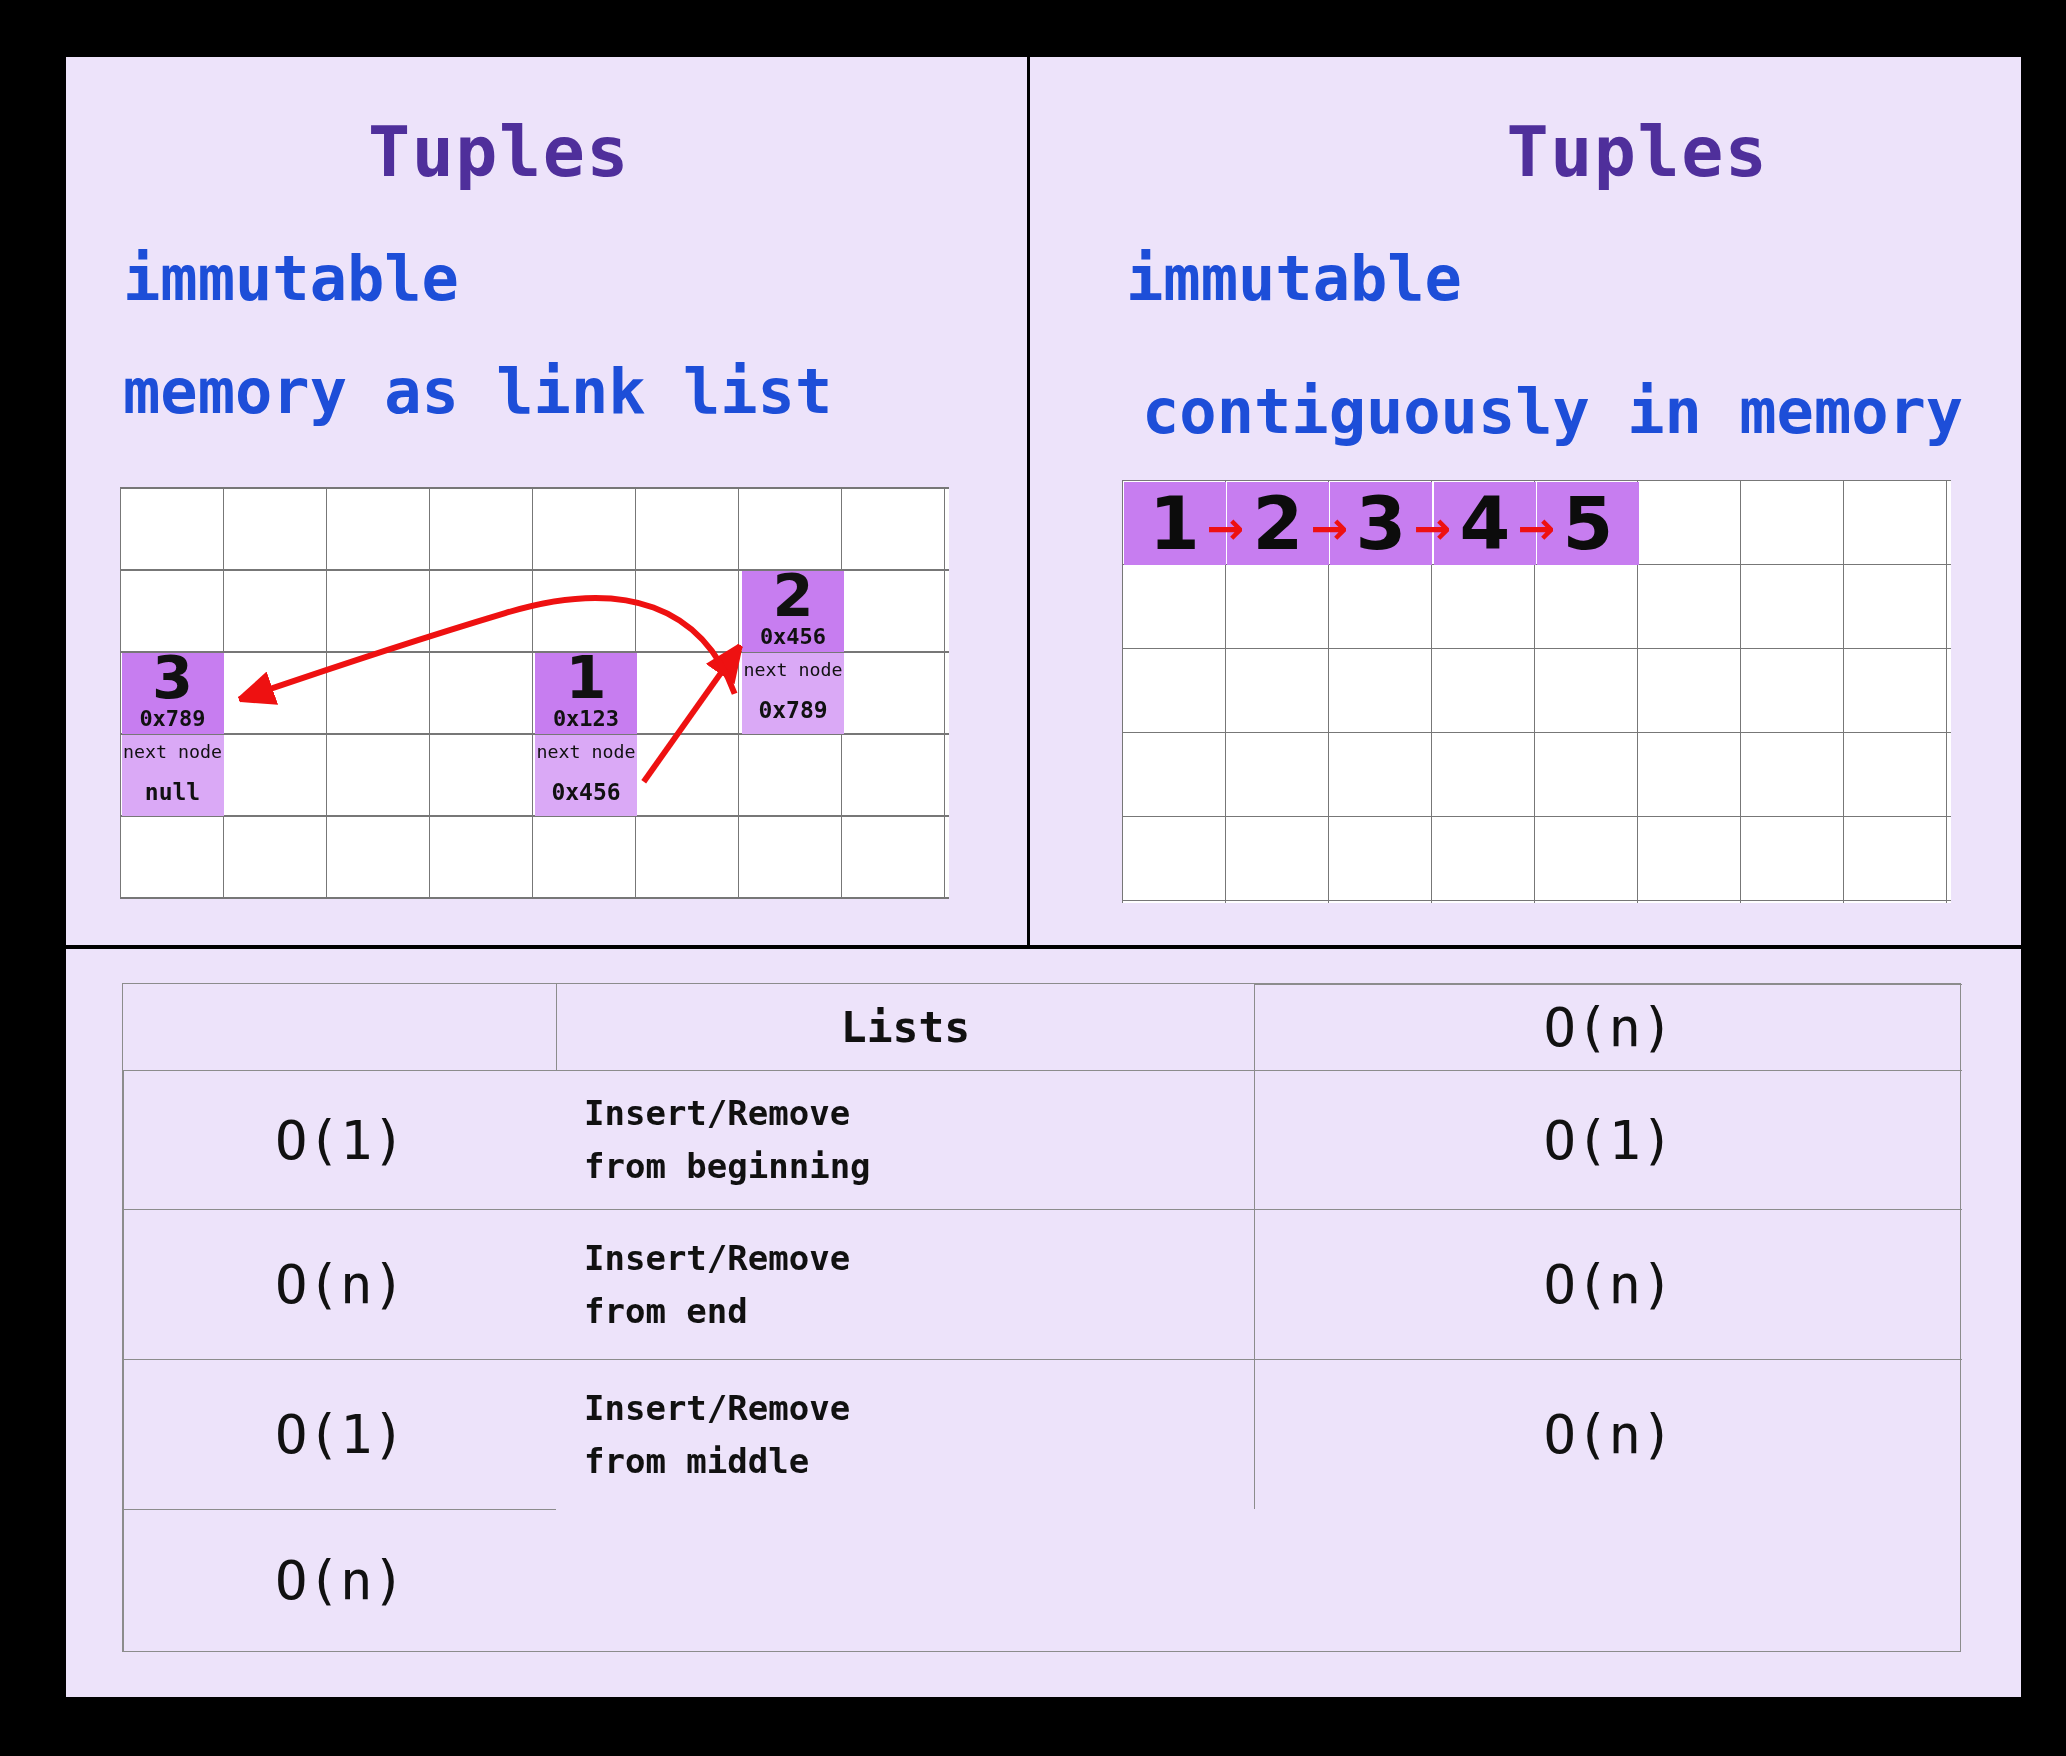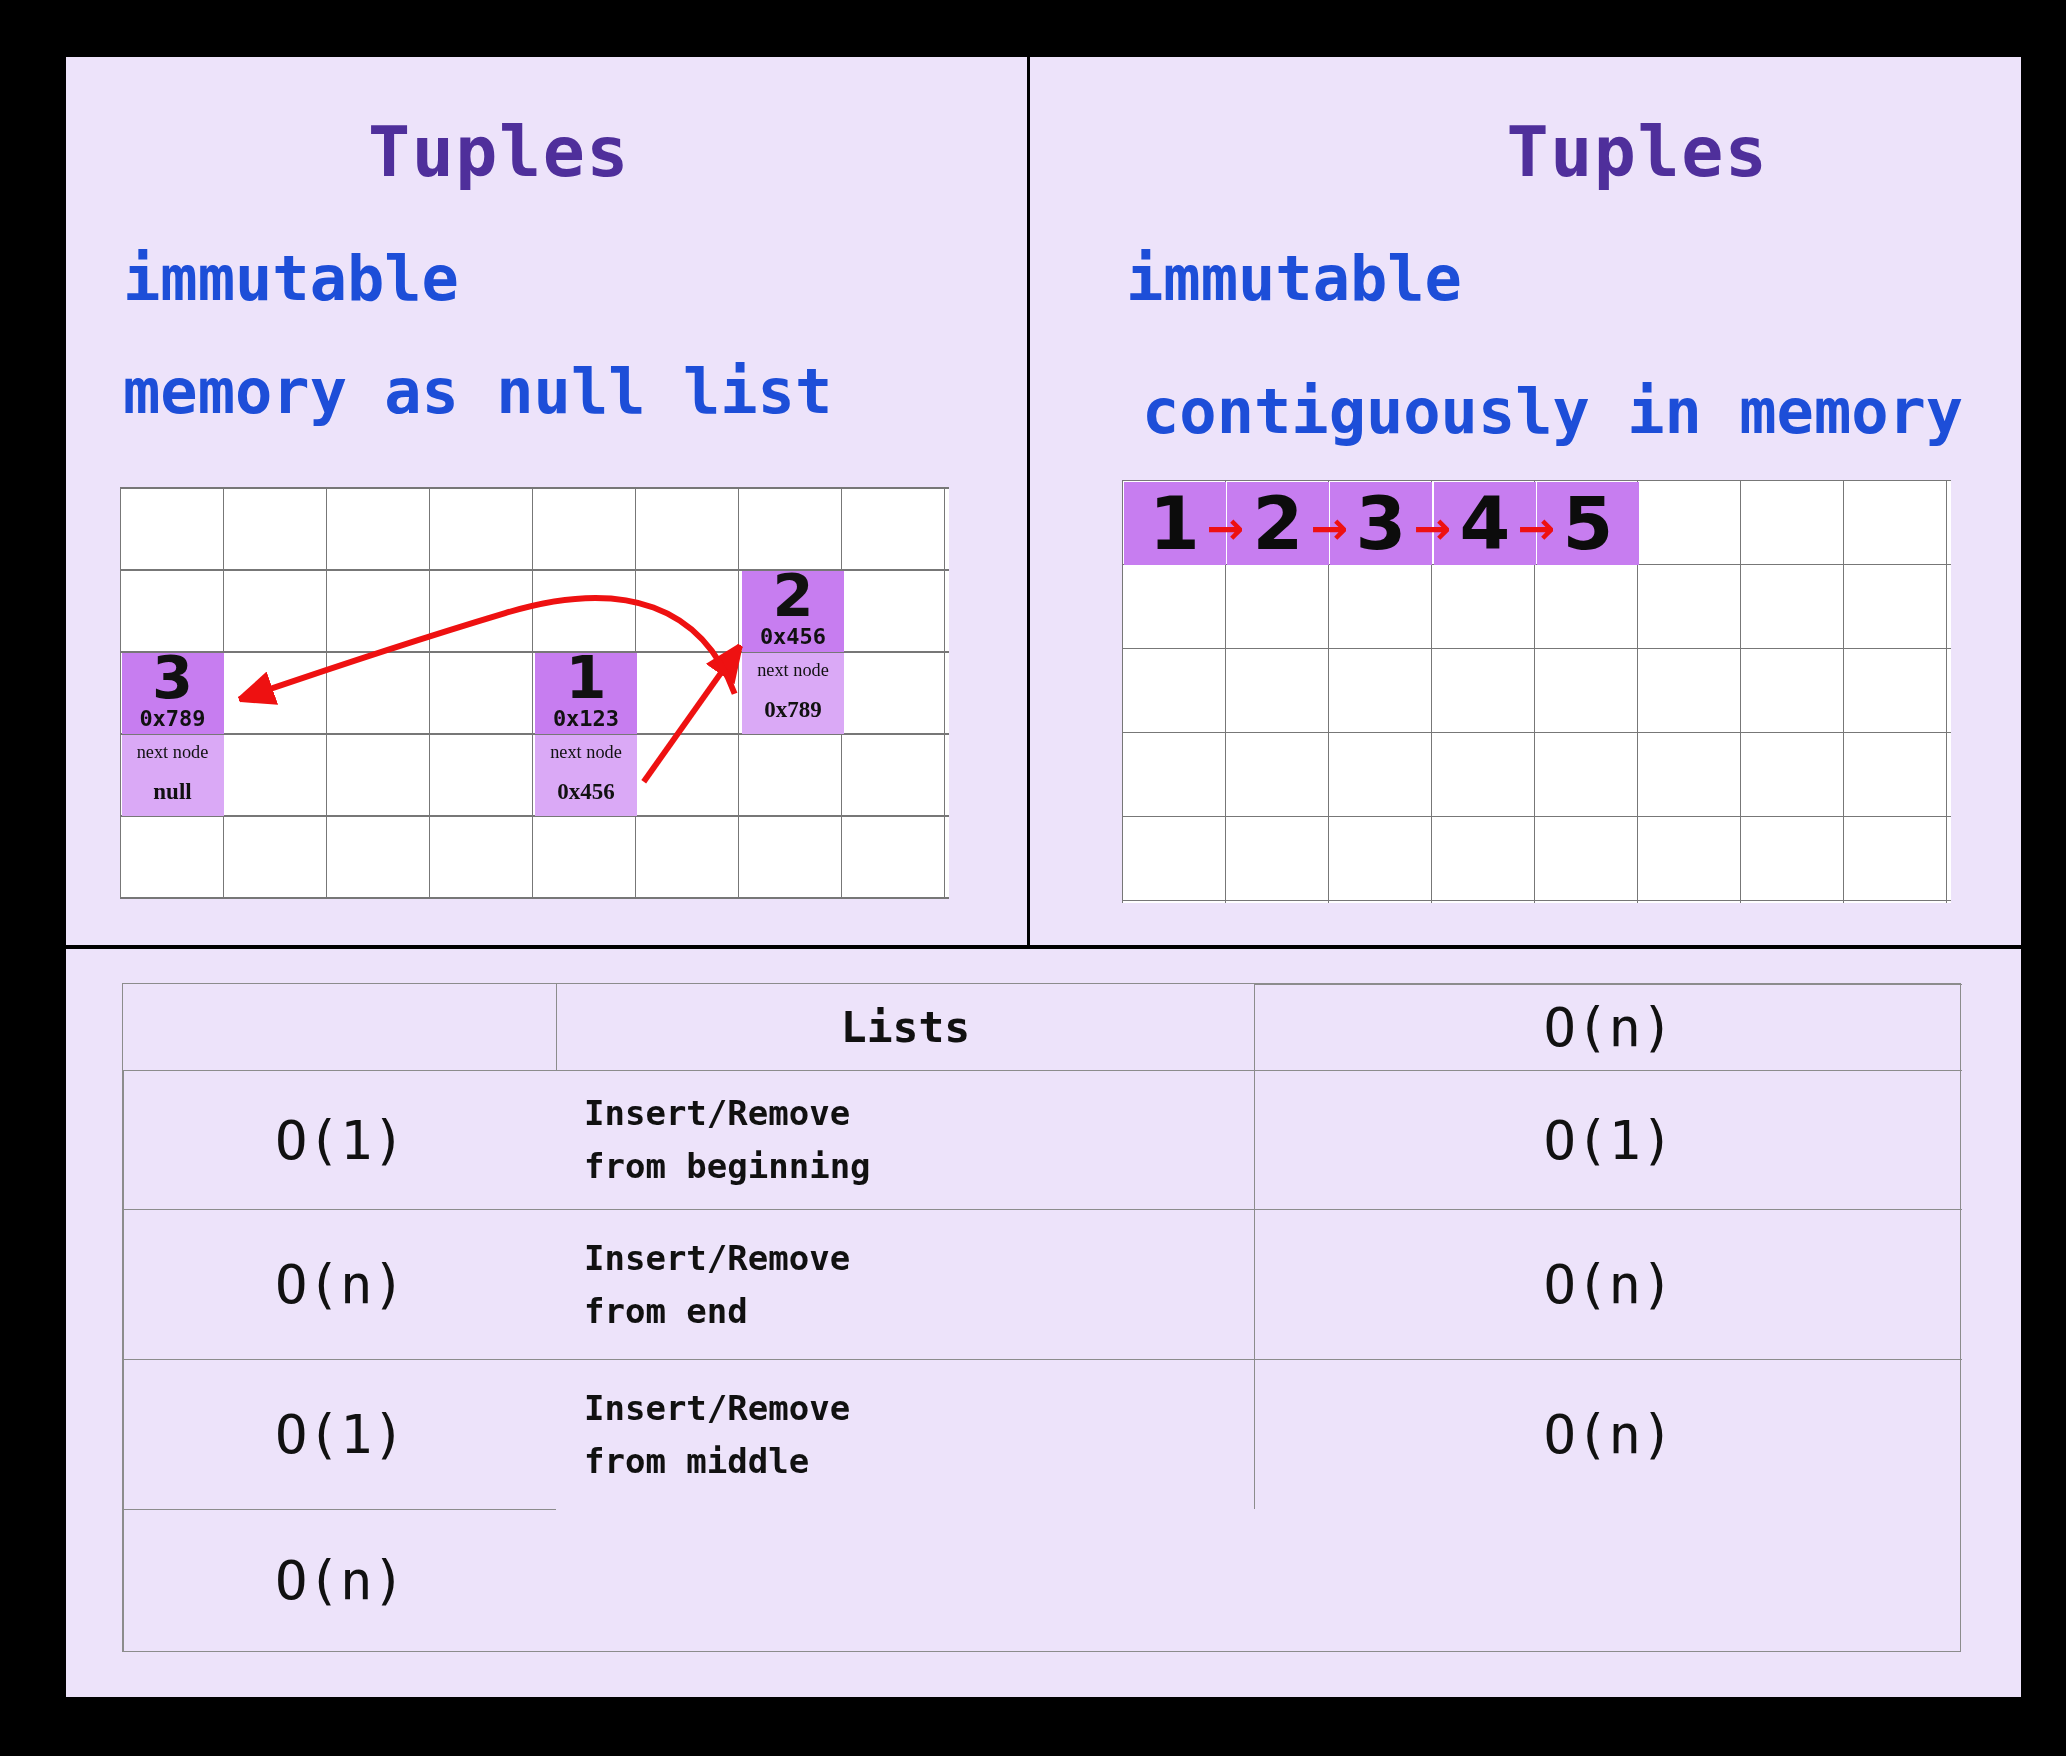--- a/index.html
+++ b/index.html
@@ -79,21 +79,21 @@
   }
   .node-value-cell {
     height: 81px;
     background: #C77DF0;
     justify-content: flex-end;
   }
   .node-next-cell {
     height: 81px;
     background: #DAA9F6;
     justify-content: flex-start;
-    padding-top: 7.3px; box-sizing: border-box; font-family: Liberation Serif, serif;
+    padding-top: 7.3px; box-sizing: border-box;
   }
   .node-digit {
     font-family: "DejaVu Sans", "Liberation Sans", sans-serif;
     font-weight: 700;
     font-size: 59px;
     line-height: 56px;
   }
   .node-addr {
     font-size: 22px;
     font-weight: 600;
@@ -192,21 +192,21 @@
     font-weight: 400;
   }
 </style>
 </head>
 <body>
 
 <div class="panel">
 
   <div class="section-title title-lists">Tuples</div>
   <div class="prop-line lists-line1">immutable</div>
-  <div class="prop-line lists-line2">memory as null list</div>
+  <div class="prop-line lists-line2">memory as link list</div>
 
   <div class="memgrid lists-grid">
 
     <div class="node-cell node-value-cell n3v">
       <div class="node-digit">3</div>
       <div class="node-addr">0x789</div>
     </div>
     <div class="node-cell node-next-cell n3n">
       <div class="next-label">next node</div>
       <div class="next-value">null</div>

